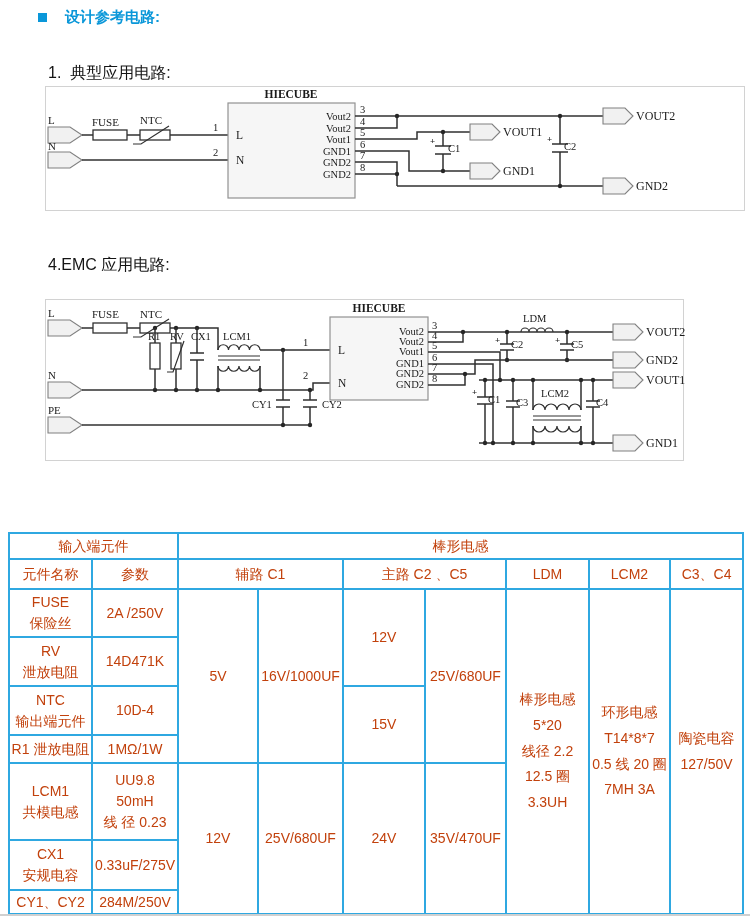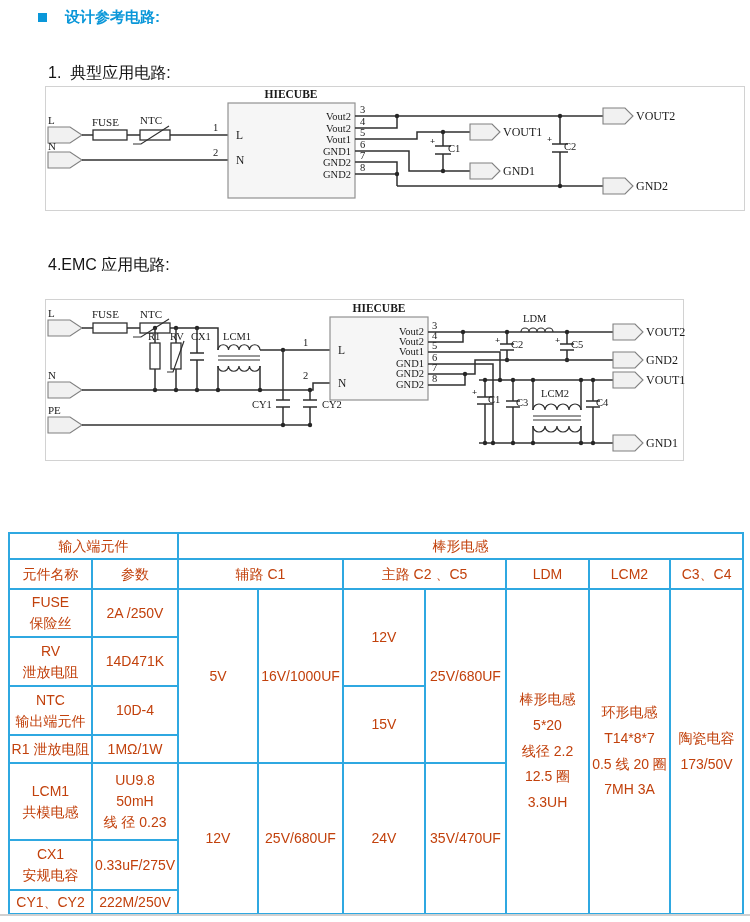--- a/index.html
+++ b/index.html
@@ -319,21 +319,21 @@
           <div>3.3UH</div>
         </td>
         <td rowspan="7" class="tall">
           <div>环形电感</div>
             <div>T14*8*7</div>
           <div>0.5 线 20 圈</div>
             <div>7MH 3A</div>
         </td>
         <td rowspan="7" class="tall">
           <div>陶瓷电容</div>
-            <div>173/50V</div>
+            <div>127/50V</div>
         </td>
       </tr>
 
       <tr>
         <td style="height:47px">
           <div>RV</div>
             <div>泄放电阻</div>
         </td>
         <td>14D471K</td>
       </tr>
@@ -371,19 +371,19 @@
       <tr>
         <td style="height:48px">
           <div>CX1</div>
             <div>安规电容</div>
         </td>
         <td>0.33uF/275V</td>
       </tr>
 
       <tr>
         <td style="height:22px">CY1、CY2</td>
-        <td>222M/250V</td>
+        <td>284M/250V</td>
       </tr>
     </tbody>
   </table>
 </div>
 
 <div class="abs bottom-rule"></div>
 
 </body></html>

